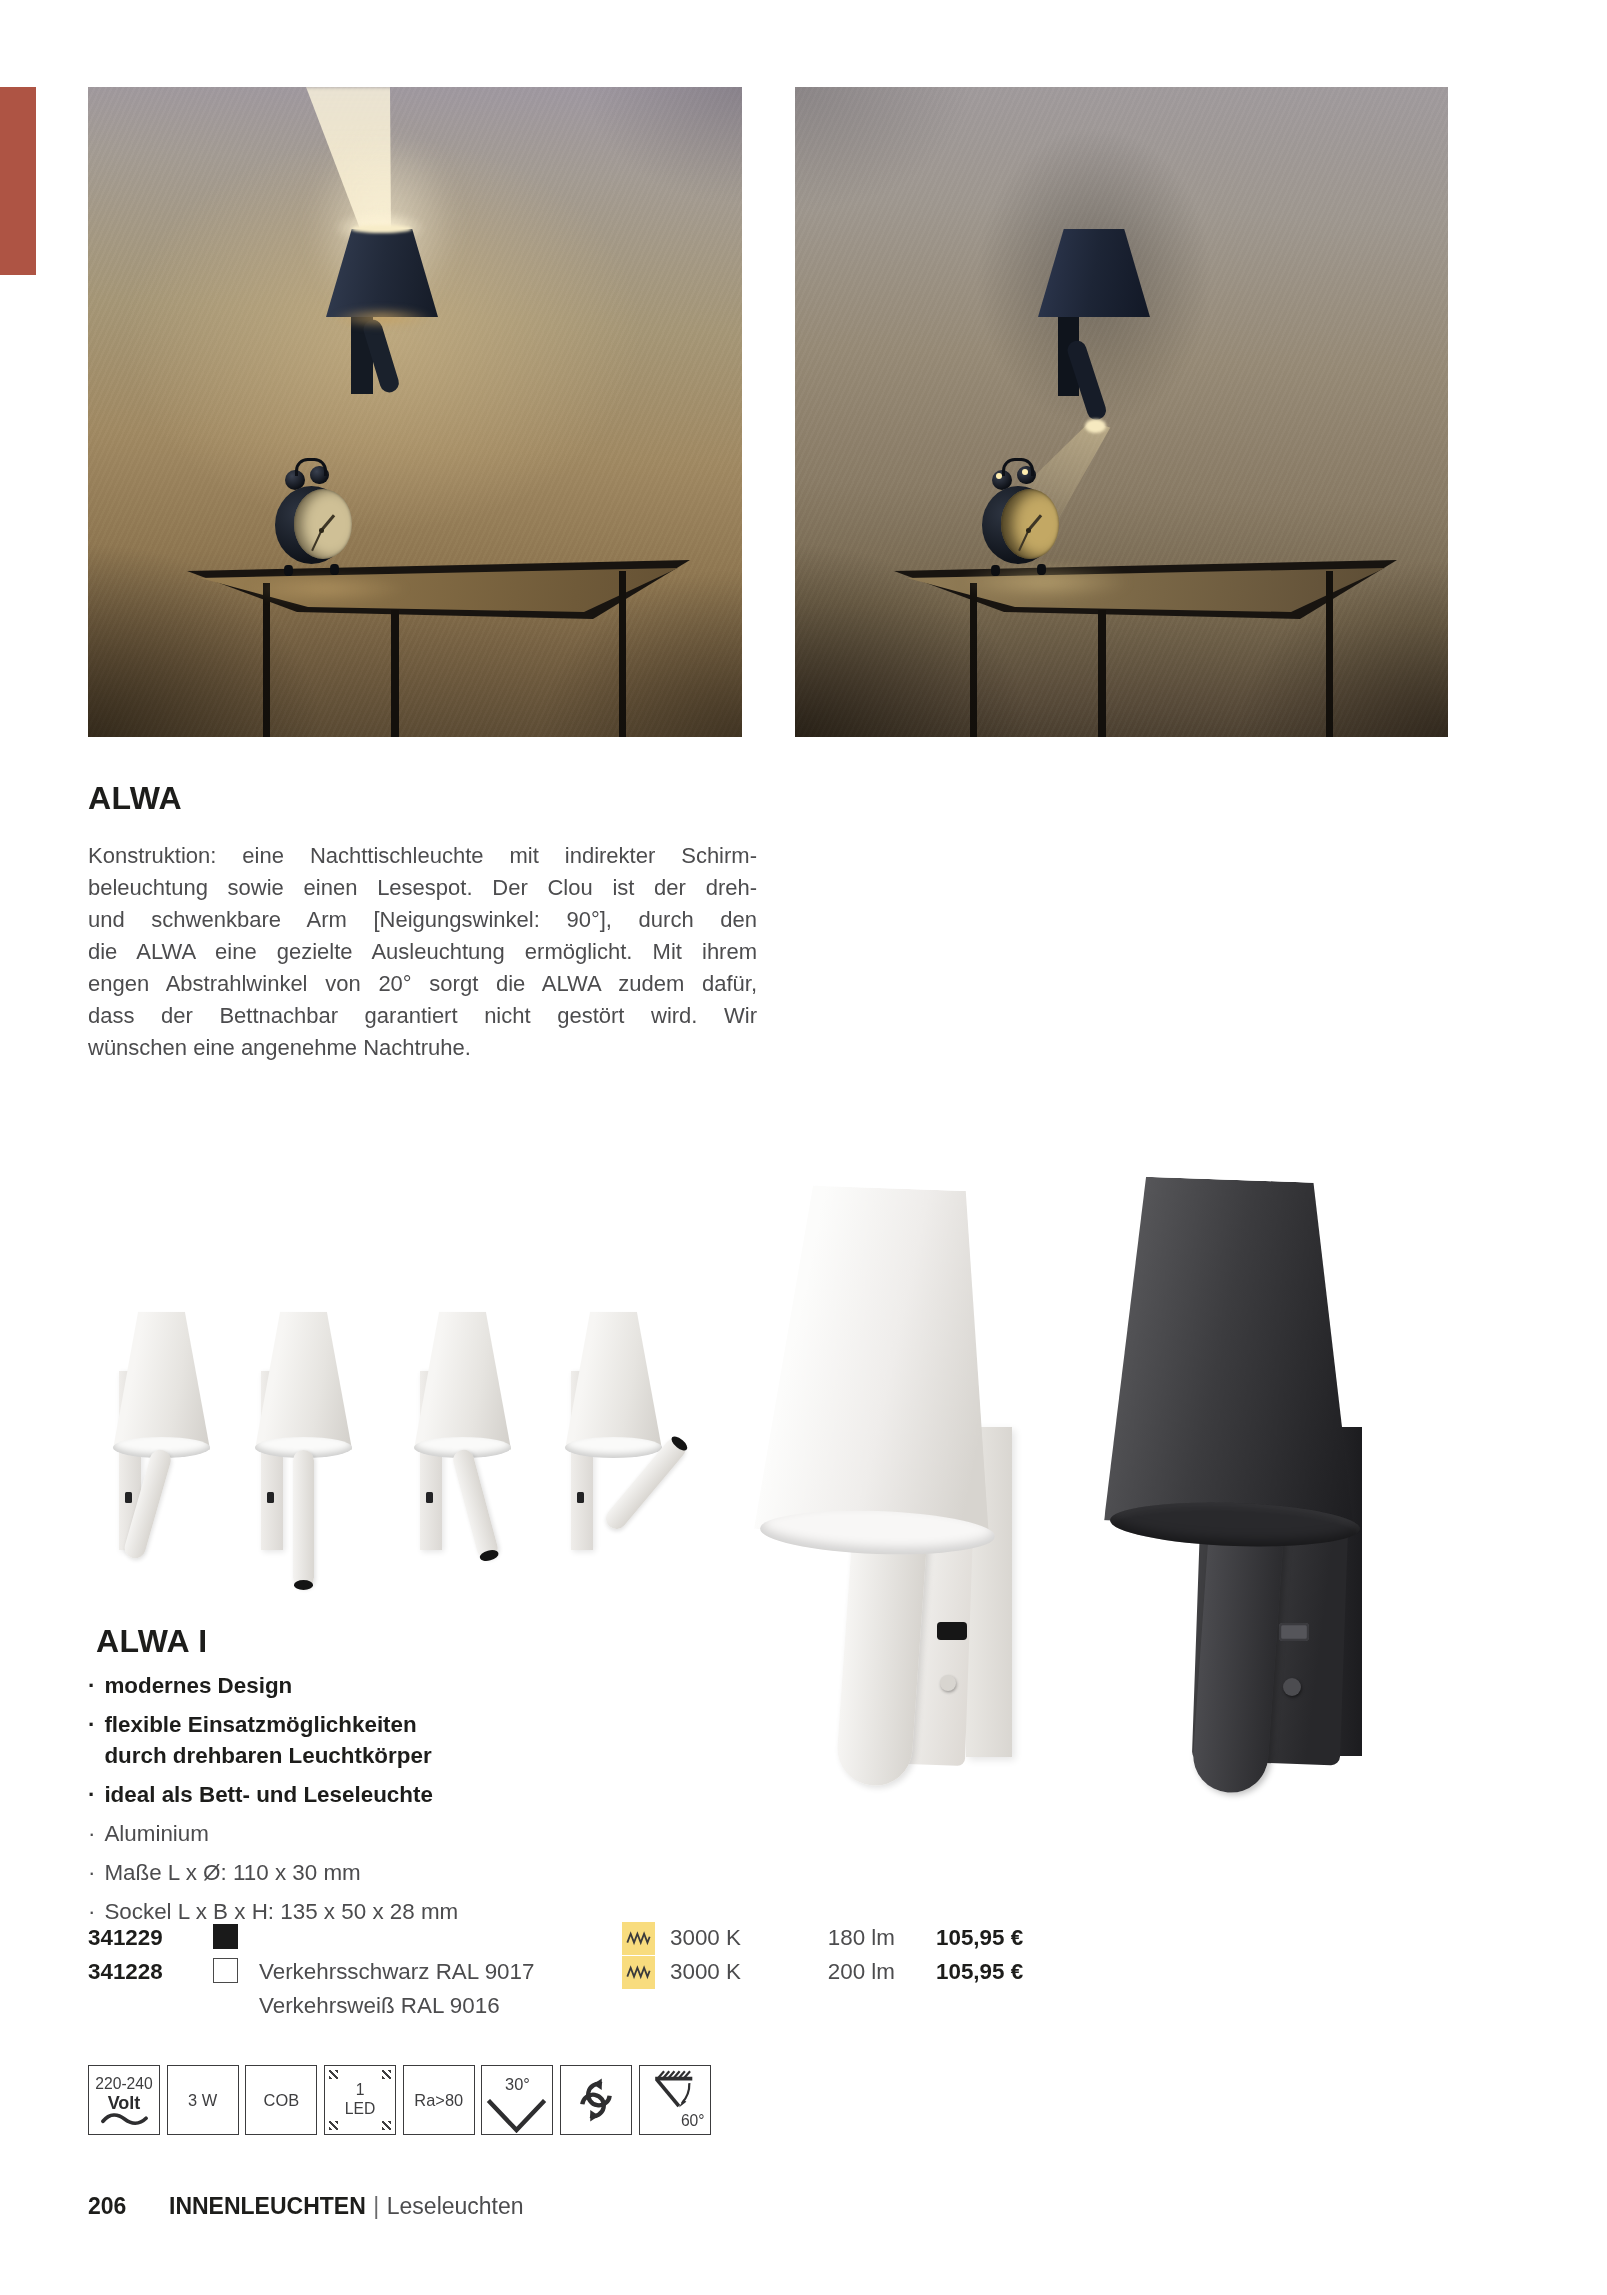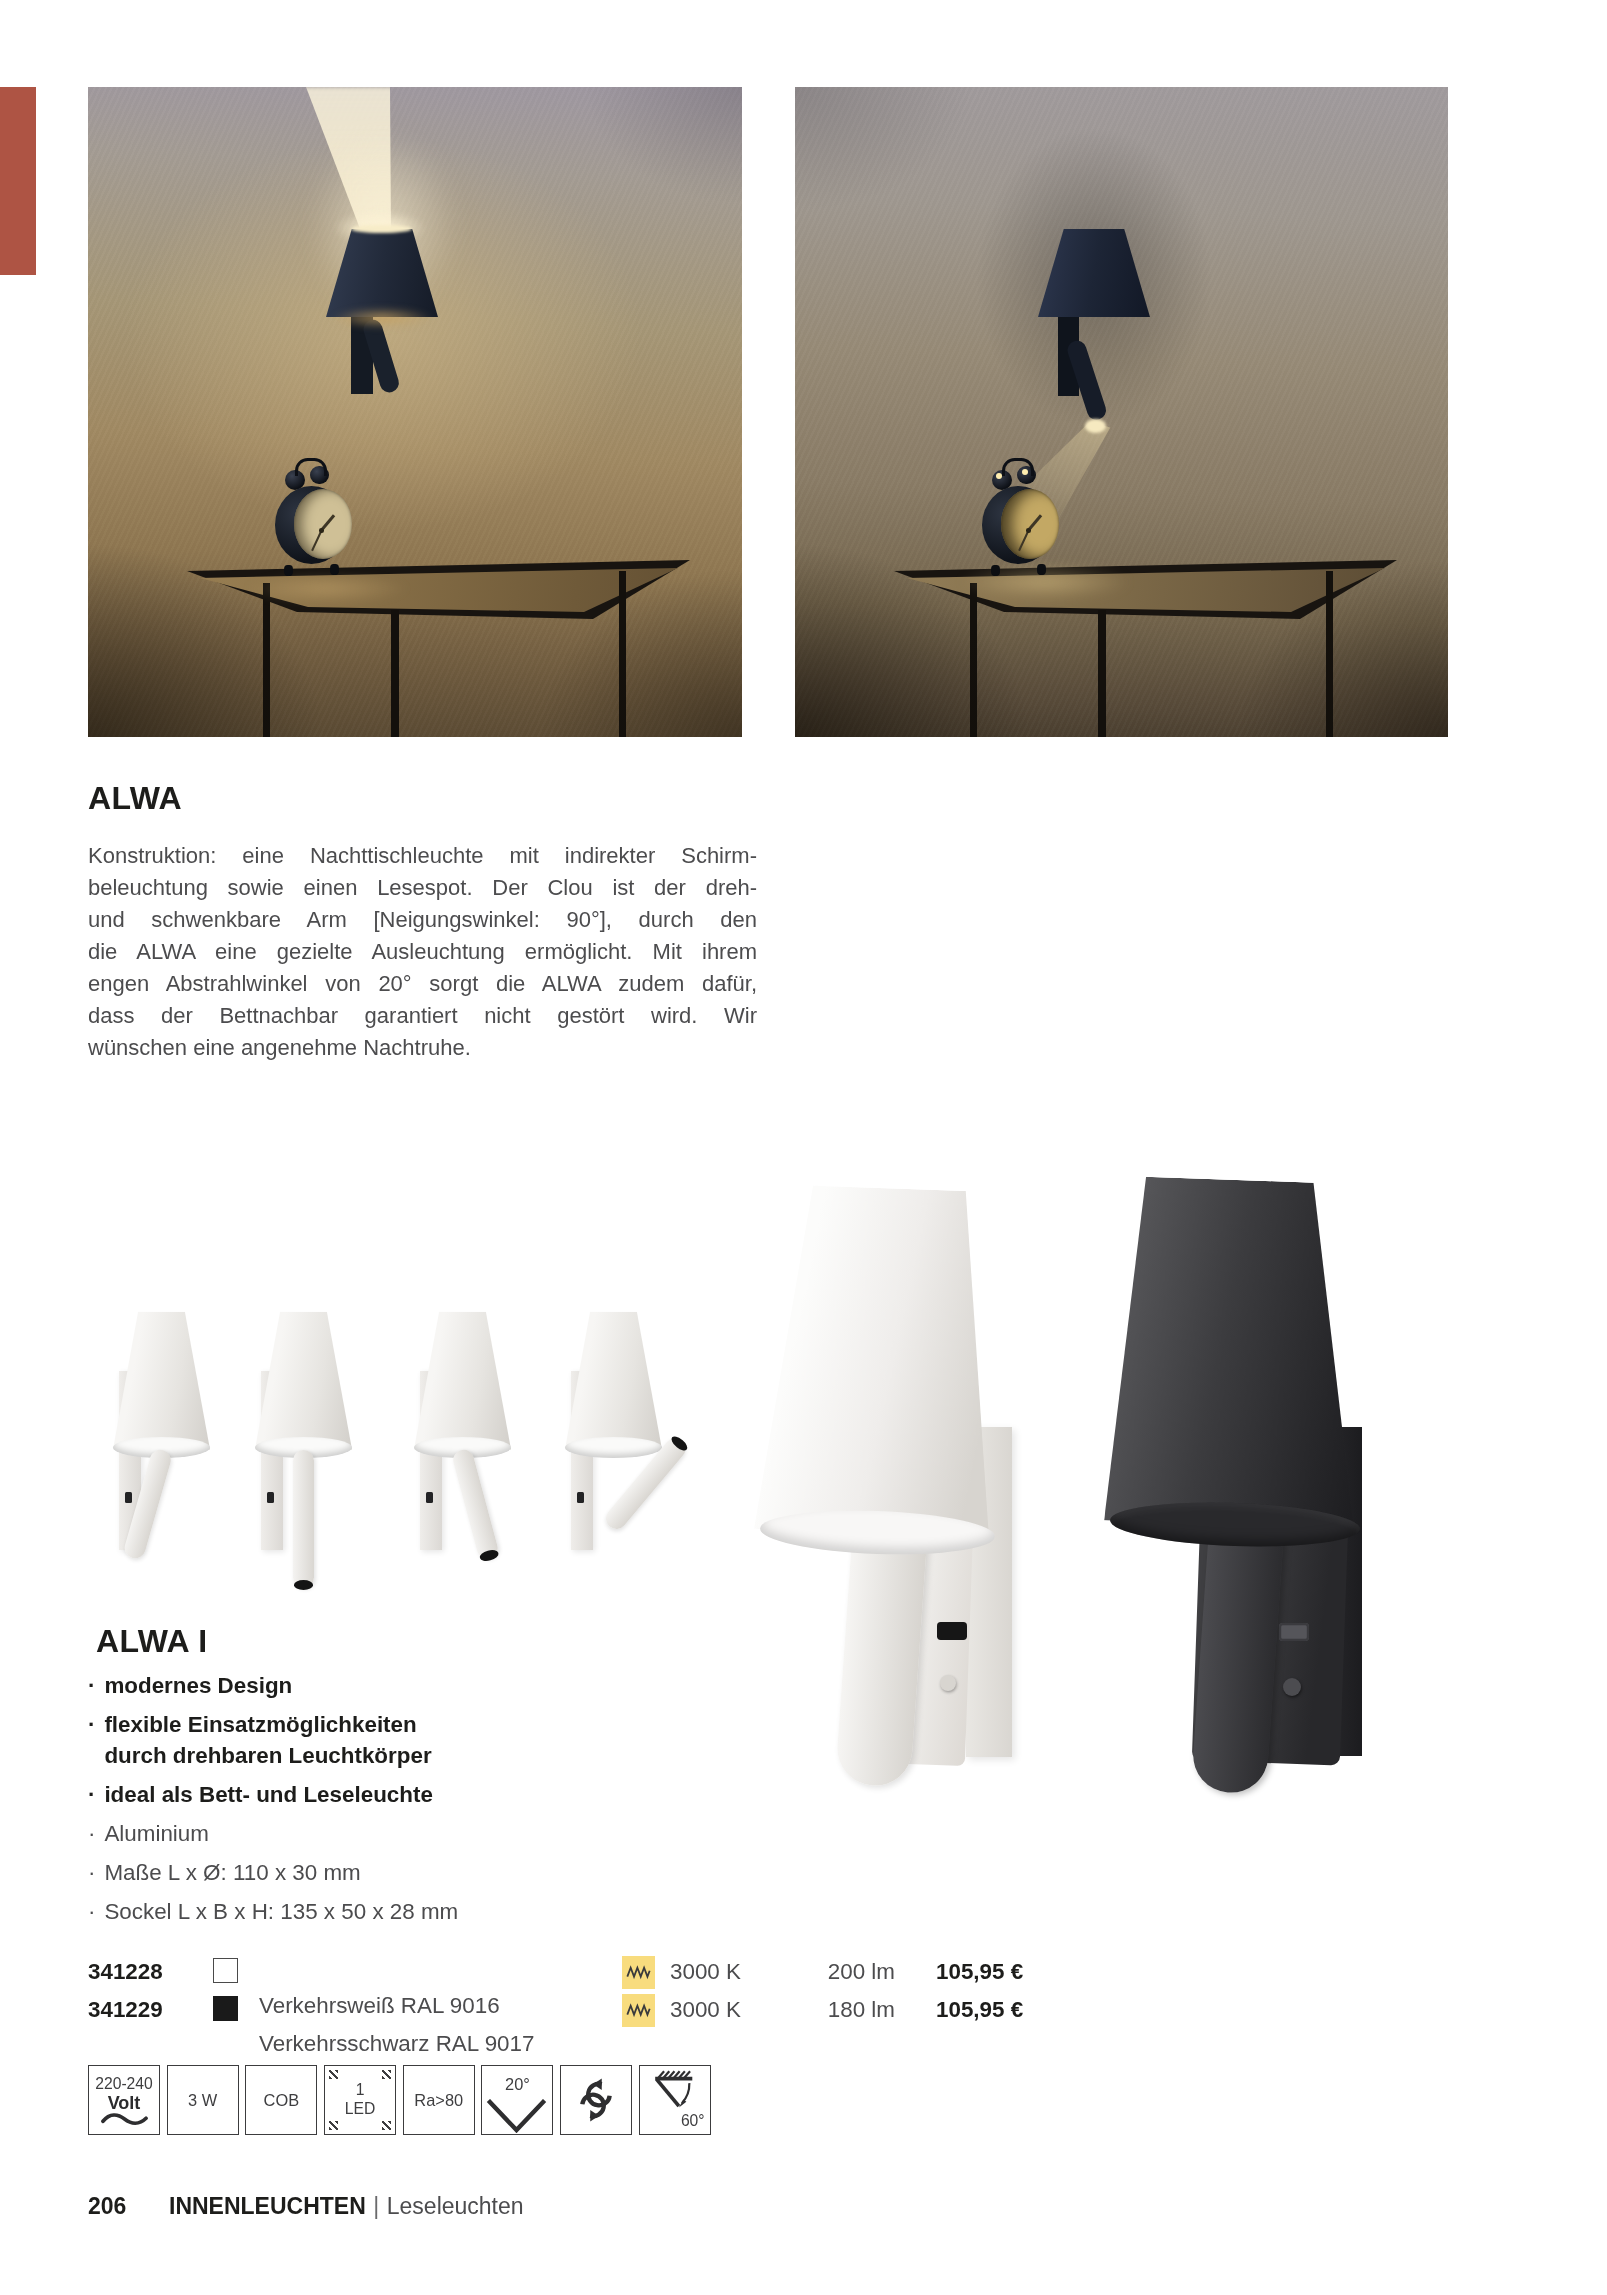--- a/index.html
+++ b/index.html
@@ -365,21 +365,21 @@
     <span class="cname">Verkehrsweiß RAL 9016</span>
     <span class="badge">
       <svg width="27" height="16.4" viewBox="0 0 36 22">
         <polyline points="3,17 7.5,5 12,17 16.5,5 21,17 25.5,5 30,17 33,9" fill="none" stroke="#3a3a3c" stroke-width="2.4"></polyline>
       </svg>
     </span>
     <span class="cct">3000 K</span>
     <span class="flux">200 lm</span>
     <span class="price">105,95 €</span>
   </div>
-  <div class="vrow" style="top:1993px">
+  <div class="vrow" style="top:1921px">
     <span class="sku">341229</span>
     <span class="swatch swatch-black"></span>
     <span class="cname">Verkehrsschwarz RAL 9017</span>
     <span class="badge">
       <svg width="27" height="16.4" viewBox="0 0 36 22">
         <polyline points="3,17 7.5,5 12,17 16.5,5 21,17 25.5,5 30,17 33,9" fill="none" stroke="#3a3a3c" stroke-width="2.4"></polyline>
       </svg>
     </span>
     <span class="cct">3000 K</span>
     <span class="flux">180 lm</span>
@@ -405,21 +405,21 @@
       <span class="corner c-tr"></span>
       <span class="corner c-bl"></span>
       <span class="corner c-br"></span>
       <div class="small">1</div>
       <div class="small">LED</div>
     </div>
     <div class="spec-box">
       <div>Ra&gt;80</div>
     </div>
     <div class="spec-box">
-      <div class="beam-label">20°</div>
+      <div class="beam-label">30°</div>
       <svg class="beam-v" width="63" height="34" viewBox="0 0 84 46">
         <path d="M4 2 L42 42 L80 2" stroke="#2e2e30" stroke-width="6" fill="none"></path>
       </svg>
     </div>
     <div class="spec-box">
       <svg width="46" height="46" viewBox="0 0 64 64">
         <path d="M40 10 a 15 15 0 1 0 11 16" stroke="#2e2e30" stroke-width="6" fill="none"></path>
         <polygon points="40,2 40,18 28,10" fill="#2e2e30"></polygon>
         <path d="M24 54 a 15 15 0 1 0 -11 -16" stroke="#2e2e30" stroke-width="6" fill="none"></path>
         <polygon points="24,46 24,62 36,54" fill="#2e2e30"></polygon>

